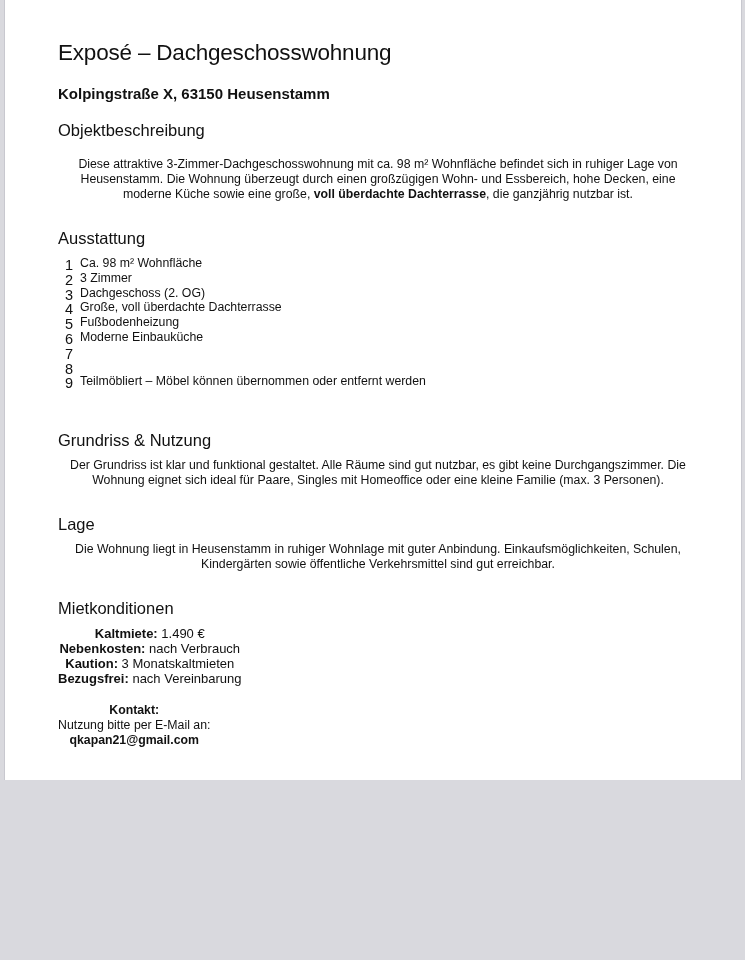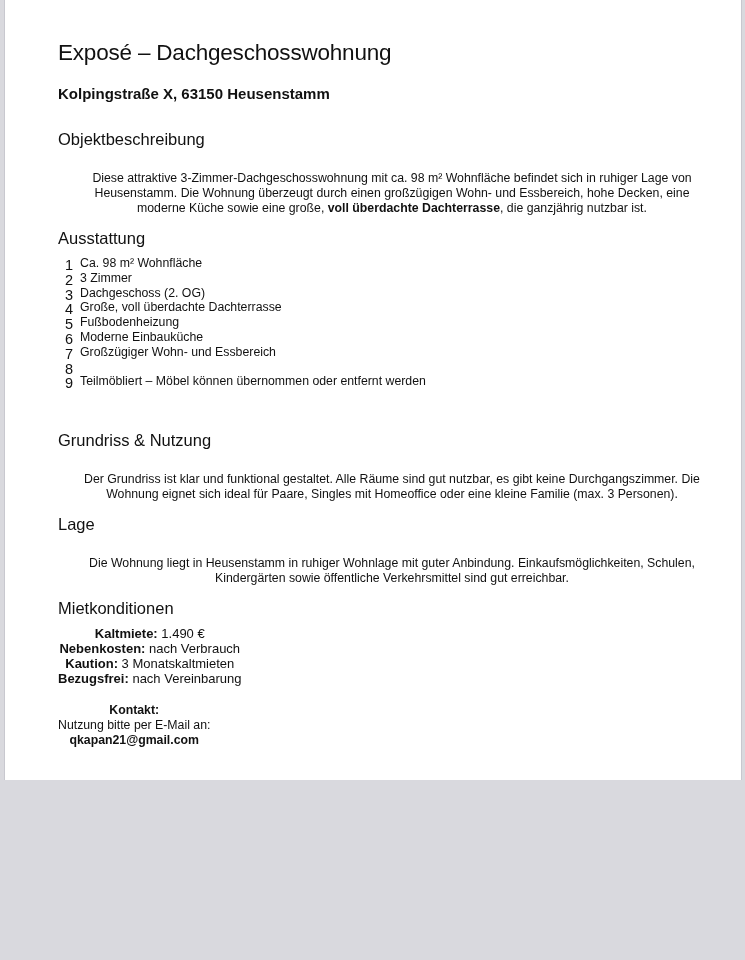--- a/index.html
+++ b/index.html
@@ -11,39 +11,39 @@
   }
   .page {
     position: absolute; left: 4px; top: 0; width: 736px; height: 780px;
     background: linear-gradient(to bottom, #ffffff 0px, #ffffff 855px, #f6f6f6 880px, #e2e2e2 910px, #cfcfcf 935px, #bdbdbd 960px);
     border-left: 1px solid #c8c8cf; border-right: 1px solid #c8c8cf; text-align: center;
   }
   .content { position: absolute; left: 53px; top: 0; width: 640px; }
   .title { position: absolute; top: 40px; font-size: 22.5px; font-weight: normal; margin: 0; letter-spacing: -0.2px; white-space: nowrap; }
   .address { position: absolute; top: 85px; font-size: 15px; font-weight: bold; margin: 0; white-space: nowrap; }
   h2 { position: absolute; margin: 0; font-size: 16.5px; font-weight: normal; white-space: nowrap; }
-  p { position: absolute; margin: 14px; font-size: 12.3px; line-height: 15px; width: 640px; }
+  p { position: absolute; margin: 0; font-size: 12.3px; line-height: 15px; width: 640px; }
   .list { position: absolute; top: 256px; margin: 0; padding: 0; list-style: none; }
   .list li { display: flex; font-size: 12.3px; line-height: 14.8px; height: 14.8px; }
   .list .num { width: 22px; font-size: 14.5px; line-height: 16px; position: relative; top: 1px; }
   .kv { position: absolute; top: 626px; font-size: 13px; line-height: 15px; }
   .kv div { white-space: nowrap; }
   .contact { position: absolute; top: 703px; font-size: 12.3px; line-height: 15px; }
   b { font-weight: bold; }
 </style>
 </head>
 <body>
 
 <div class="page">
   <div class="content">
 
     <h1 class="title">Exposé – Dachgeschosswohnung</h1>
     <div class="address">Kolpingstraße X, 63150 Heusenstamm</div>
 
-    <h2 style="top:130px">Objektbeschreibung</h2>
+    <h2 style="top:121px">Objektbeschreibung</h2>
     <p style="top:157px"><span>Diese attraktive 3-Zimmer-Dachgeschosswohnung mit ca. 98 m² Wohnfläche befindet sich in ruhiger Lage von Heusenstamm. Die Wohnung überzeugt durch einen großzügigen Wohn- und Essbereich, hohe Decken, eine moderne Küche sowie eine große, </span><b>voll überdachte Dachterrasse</b><span>, die ganzjährig nutzbar ist.</span></p>
 
     <h2 style="top:229px">Ausstattung</h2>
     <ul class="list">
       <li>
           <span class="num">1</span>
           <span>Ca. 98 m² Wohnfläche</span>
         </li>
       <li>
           <span class="num">2</span>
@@ -60,21 +60,20 @@
       <li>
           <span class="num">5</span>
           <span>Fußbodenheizung</span>
         </li>
       <li>
           <span class="num">6</span>
           <span>Moderne Einbauküche</span>
         </li>
       <li>
           <span class="num">7</span>
-          <span>Großzügiger Wohn- und Essbereich</span>
         </li>
       <li>
           <span class="num">8</span>
         </li>
       <li>
           <span class="num">9</span>
           <span>Teilmöbliert – Möbel können übernommen oder entfernt werden</span>
         </li>
     </ul>
 

